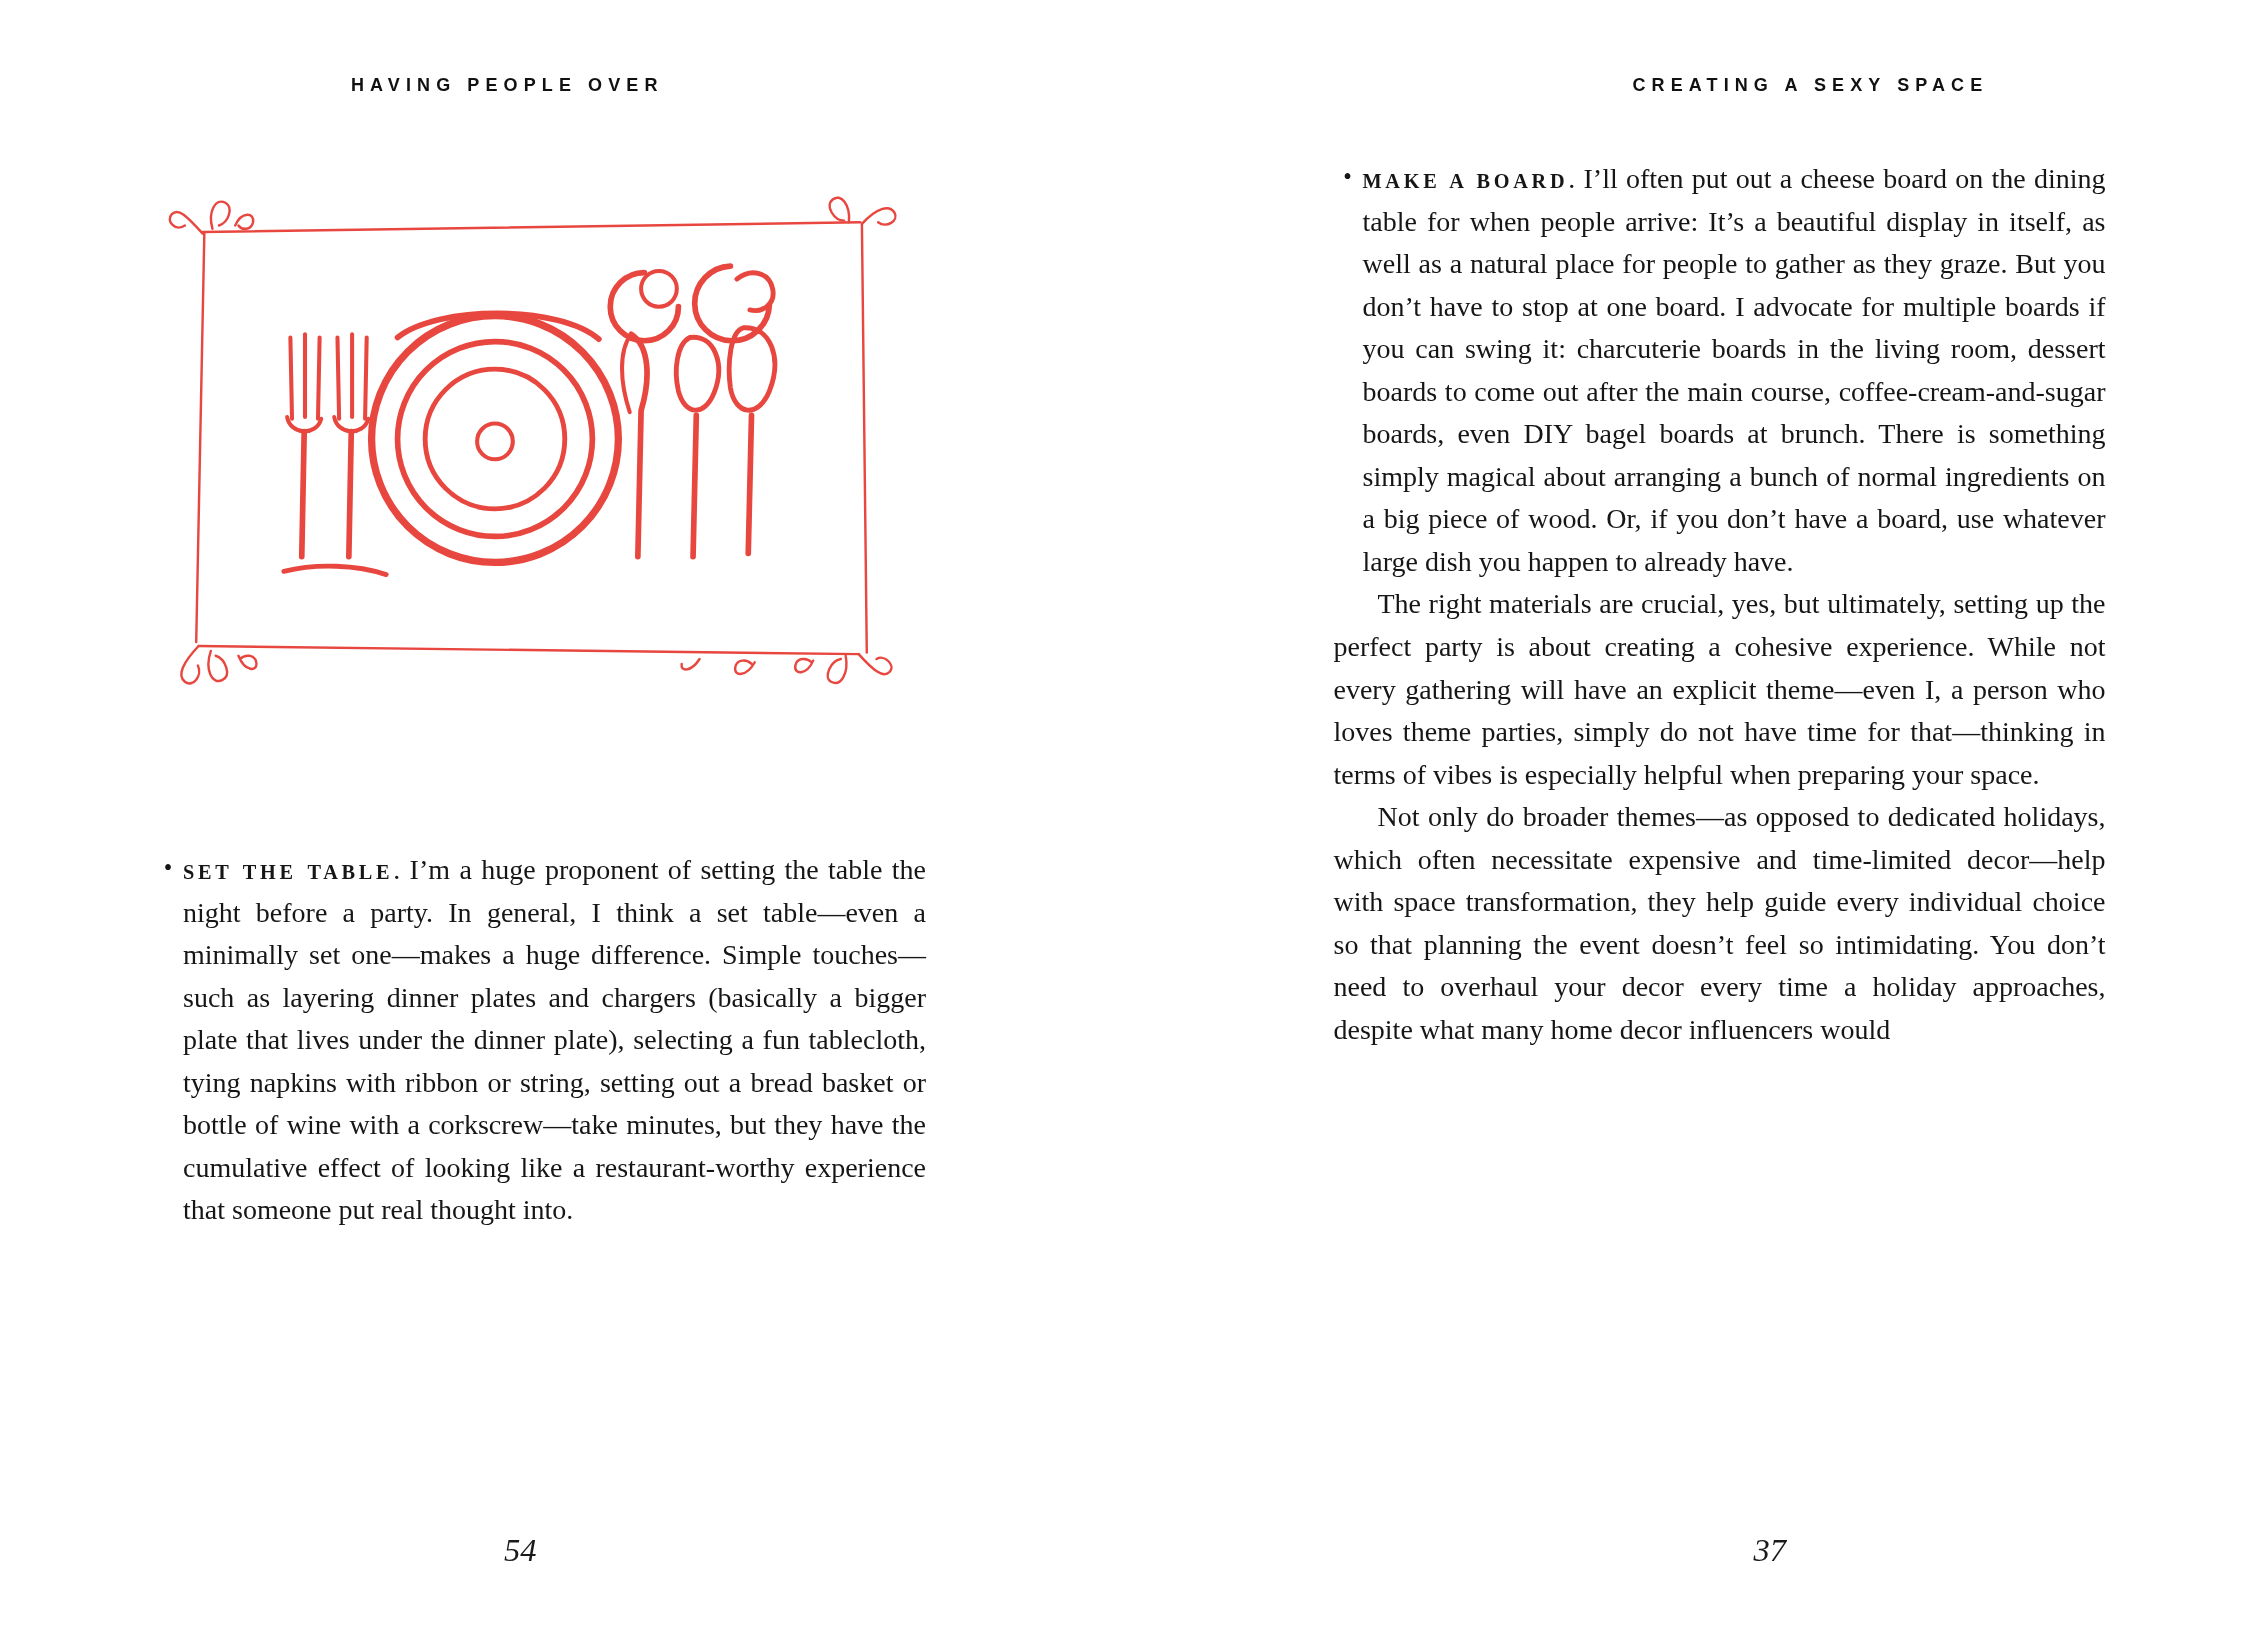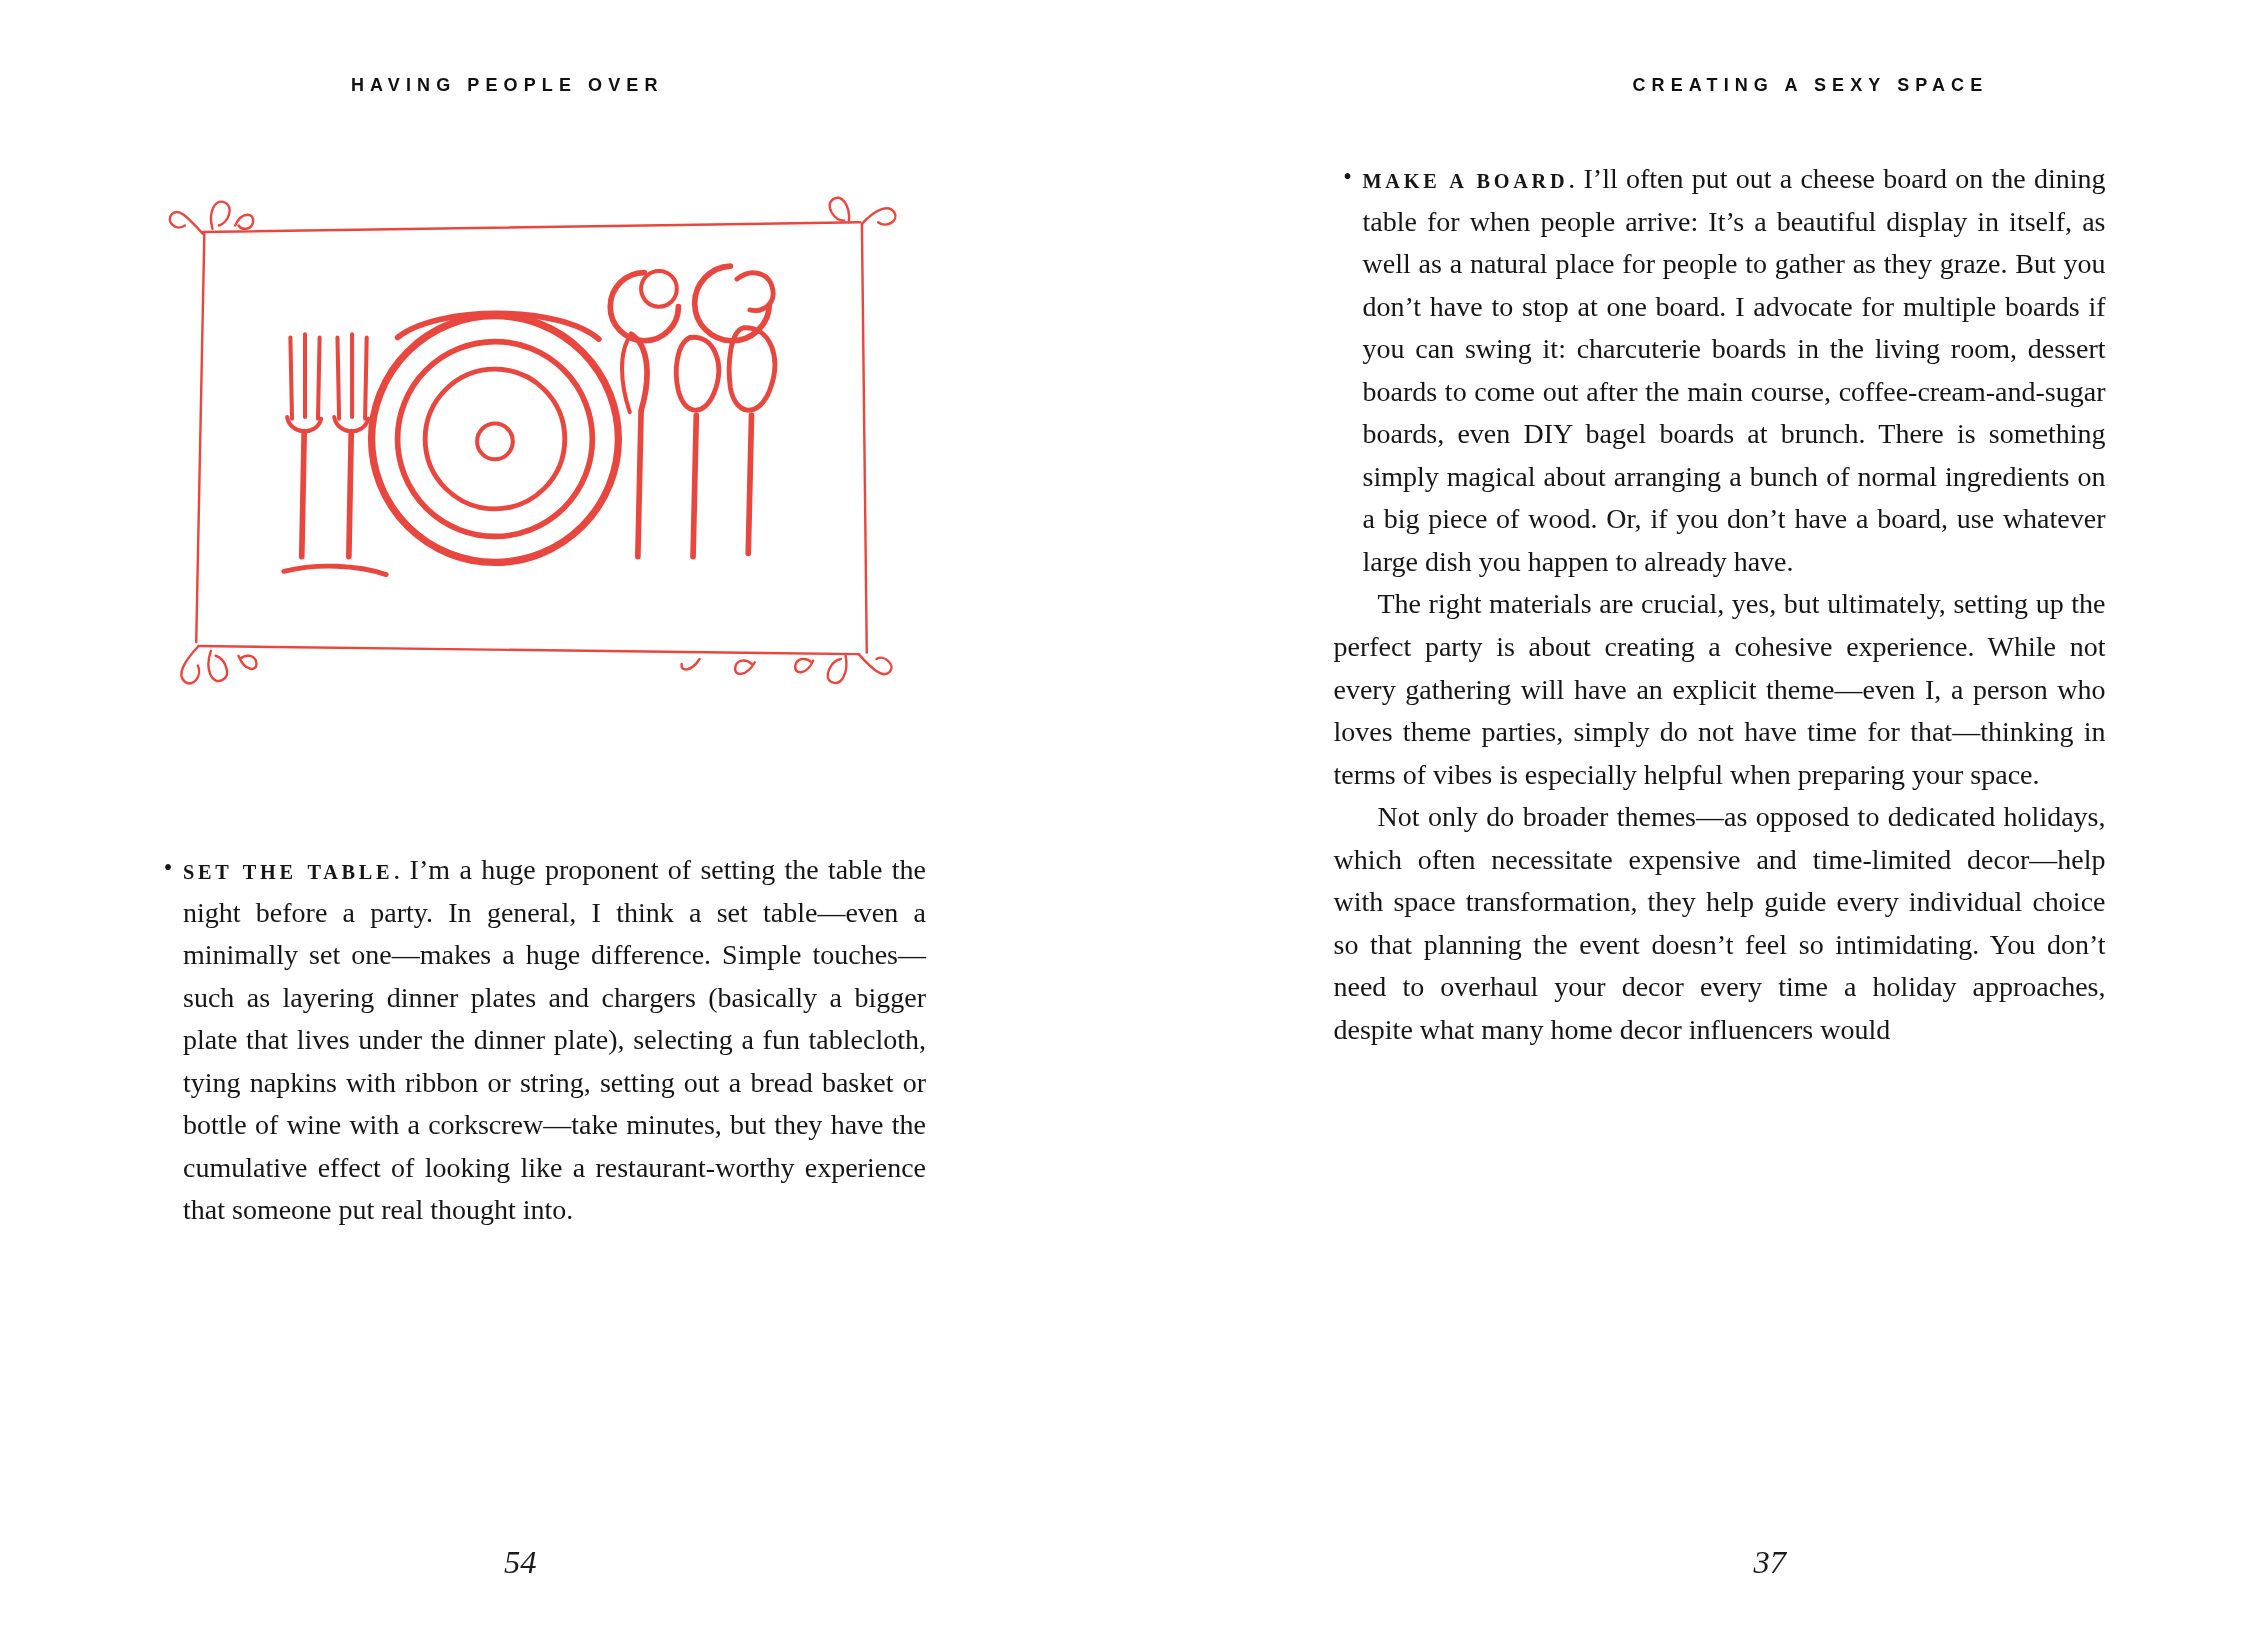--- a/index.html
+++ b/index.html
@@ -38,21 +38,21 @@
     font-weight: 600;
     color: #111;
     text-transform: uppercase;
     white-space: nowrap;
   }
   .page-left .running-head { left: 323px; margin-left: 28px; }
   .page-right .running-head { left: 1633px; transform: translateX(-1131px); }
 
   .folio {
     position: absolute;
-    bottom: 64px;
+    bottom: 76px;
     font-family: "Liberation Serif", serif;
     font-style: italic;
     font-size: 32.5px;
     color: #1a1a1a;
   }
   .page-left .folio { left: 504px; }
   .page-right .folio { left: 1754px; transform: translateX(-1131px); }
 
   
   .illus-wrap {

